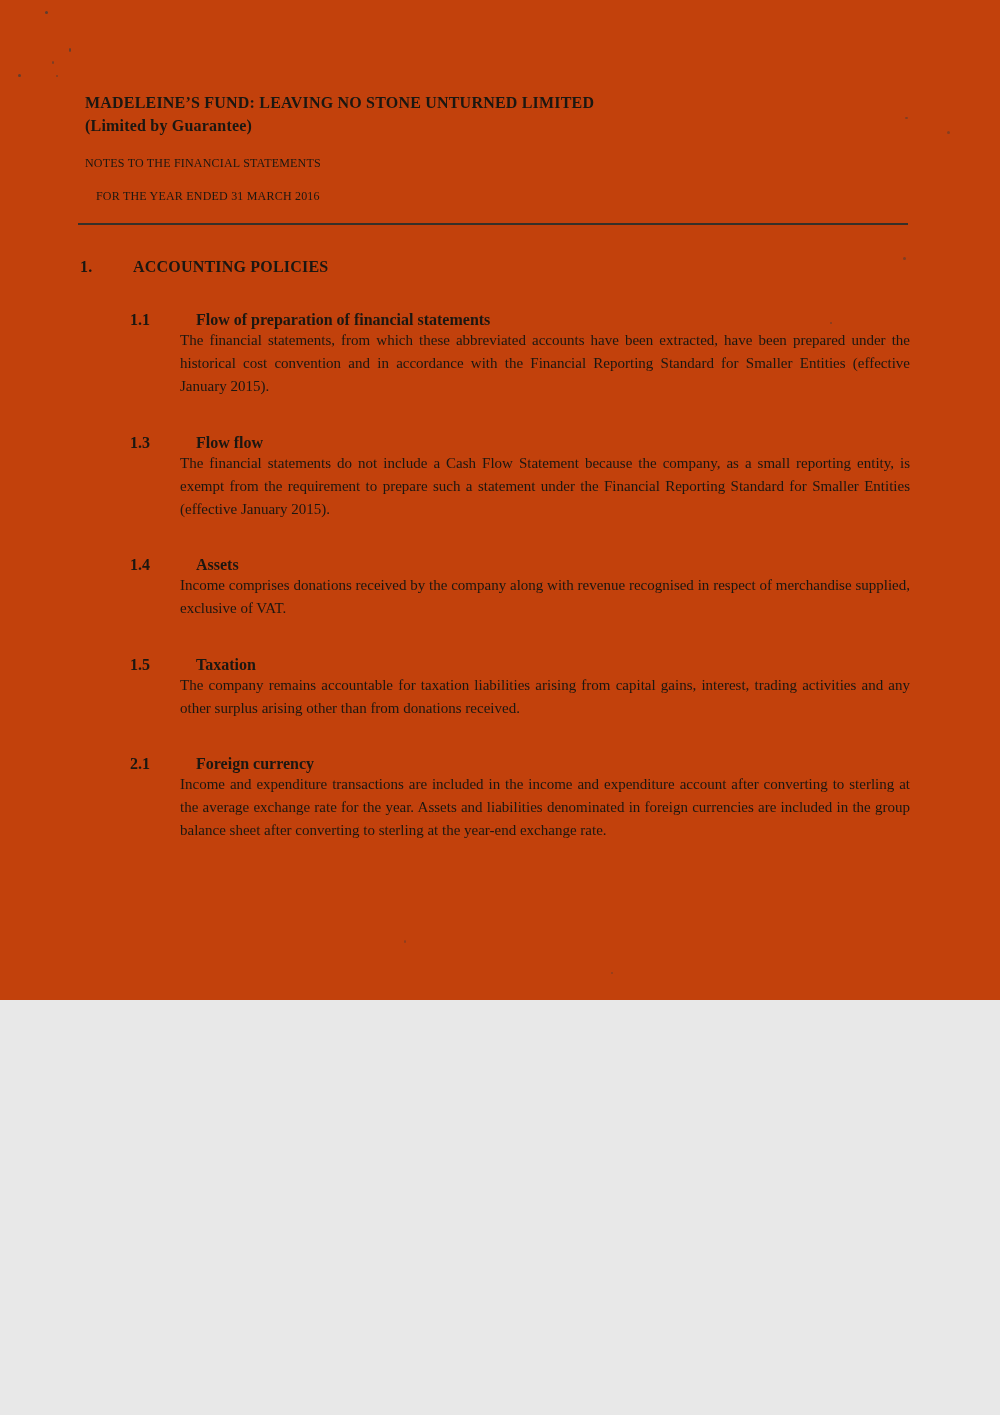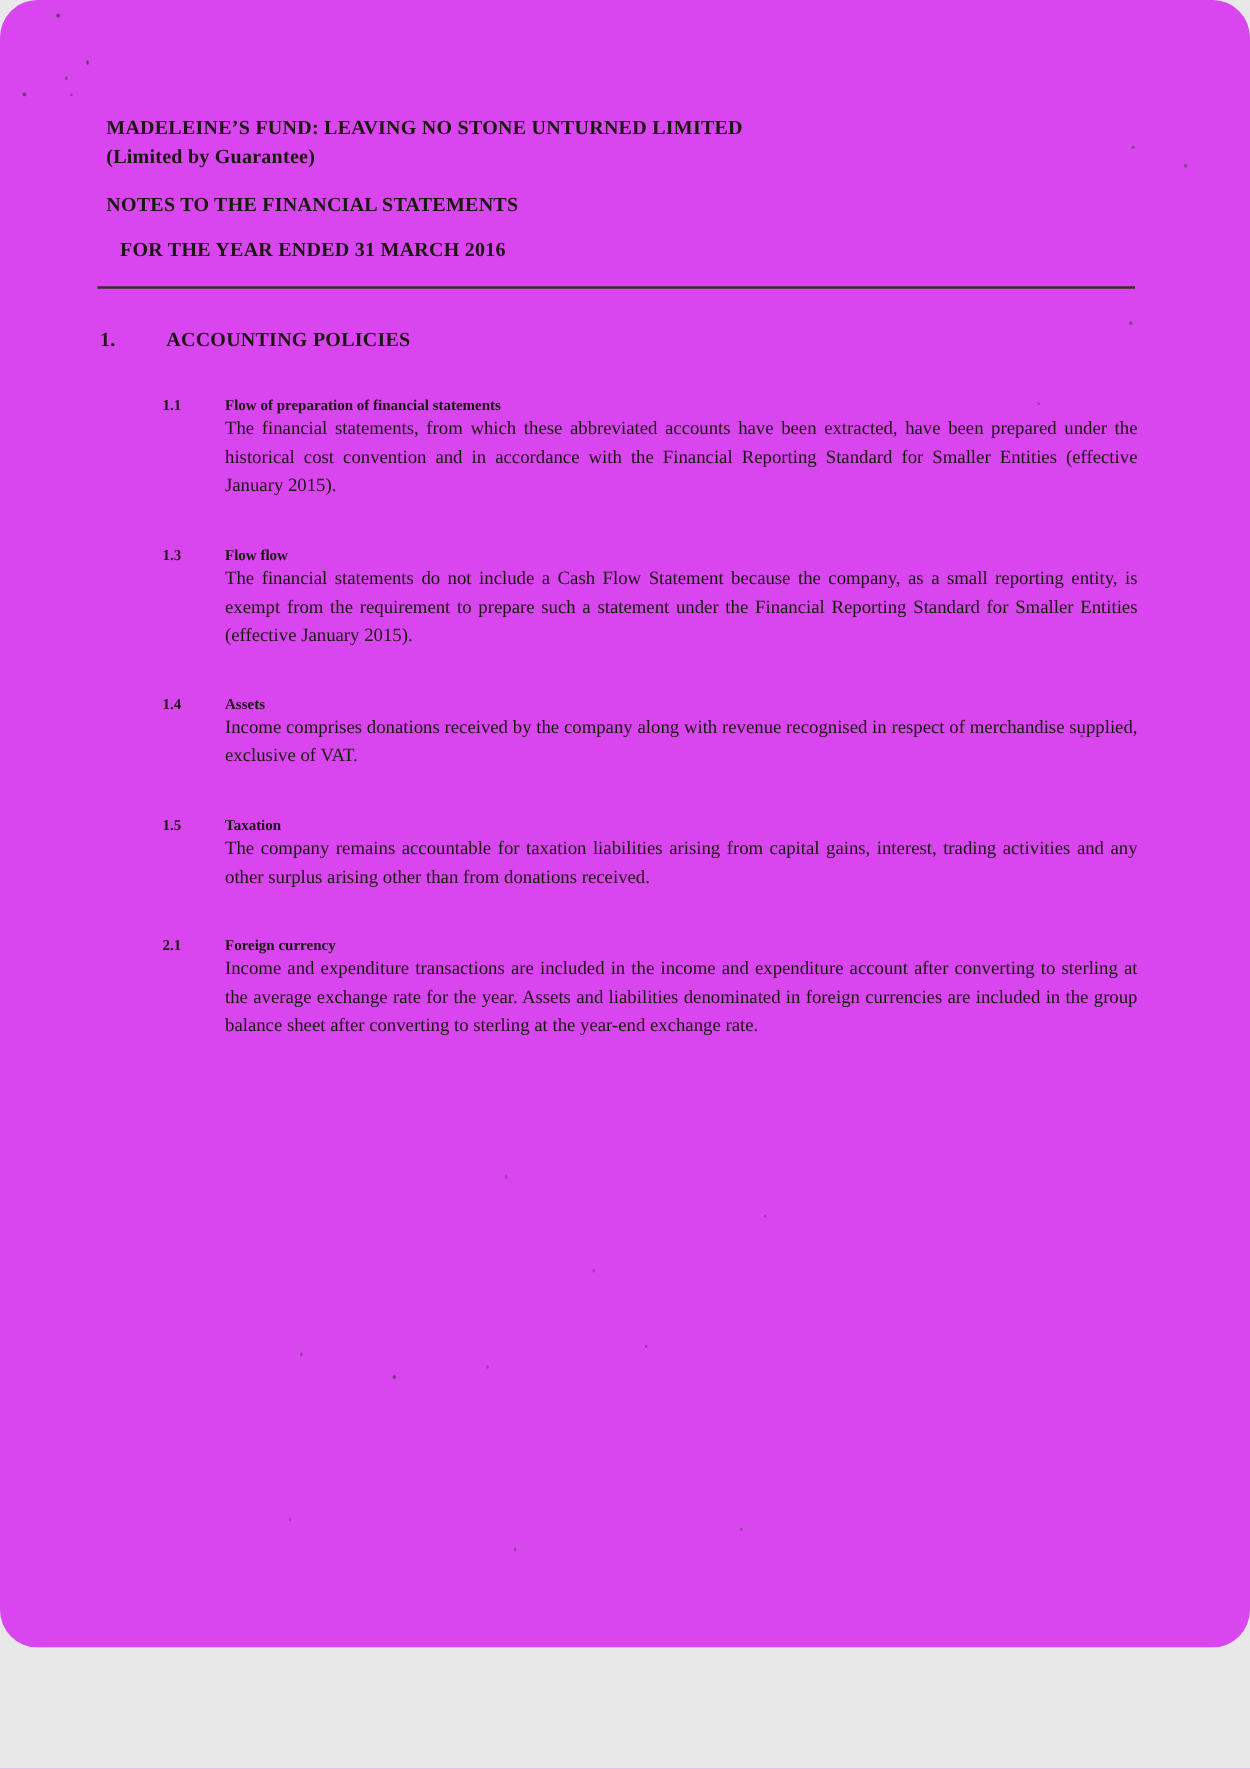--- a/index.html
+++ b/index.html
@@ -3,41 +3,40 @@
 <meta charset="utf-8">
 <style>
   html, body {
     margin: 0;
     padding: 0;
     background: #e8e8e8;
   }
   .page {
     position: relative;
     width: 1000px;
-    height: 1318px;
+    height: 1000px;
     margin: 0 auto;
-    background: #d946ef;
+    background: #c2410c;
     font-family: "Liberation Serif", serif;
     color: #1b1711;
     overflow: hidden;
-    border-radius: 30px;
   }
   
   .header {
     padding: 91px 92px 0 85px;
   }
   .doc-title {
     font-weight: bold;
     font-size: 16px;
     line-height: 23px;
     letter-spacing: 0.2px;
   }
   .doc-subtitle {
-    font-weight: bold;
-    font-size: 16px;
+    font-weight: normal;
+    font-size: 12px;
     letter-spacing: 0.2px;
   }
   .subtitle-1 { margin-top: 19px; }
   .subtitle-2 { margin-top: 18px; margin-left: 11px; }
   .rule {
     height: 2px;
     background: #363029;
     margin: 19px 92px 0 78px;
   }
   
@@ -46,22 +45,23 @@
     margin: 33px 90px 0 80px;
     font-weight: bold;
     font-size: 16px;
     letter-spacing: 0.2px;
   }
   .section-num { width: 53px; flex: 0 0 53px; }
   .subsection { margin: 0 90px 0 130px; }
   .sub-head {
     display: flex;
     font-weight: bold;
-    font-size: 12px;
+    font-size: 16px;
     margin-top: 35px;
+    gap: 16px;
   }
   .sub-num { width: 50px; flex: 0 0 50px; }
   .sub-body {
     margin: 0 0 0 50px;
     font-size: 15px;
     line-height: 23.2px;
     text-align: justify;
     text-align-last: left;
     font-family: Liberation Serif, serif;
   }

